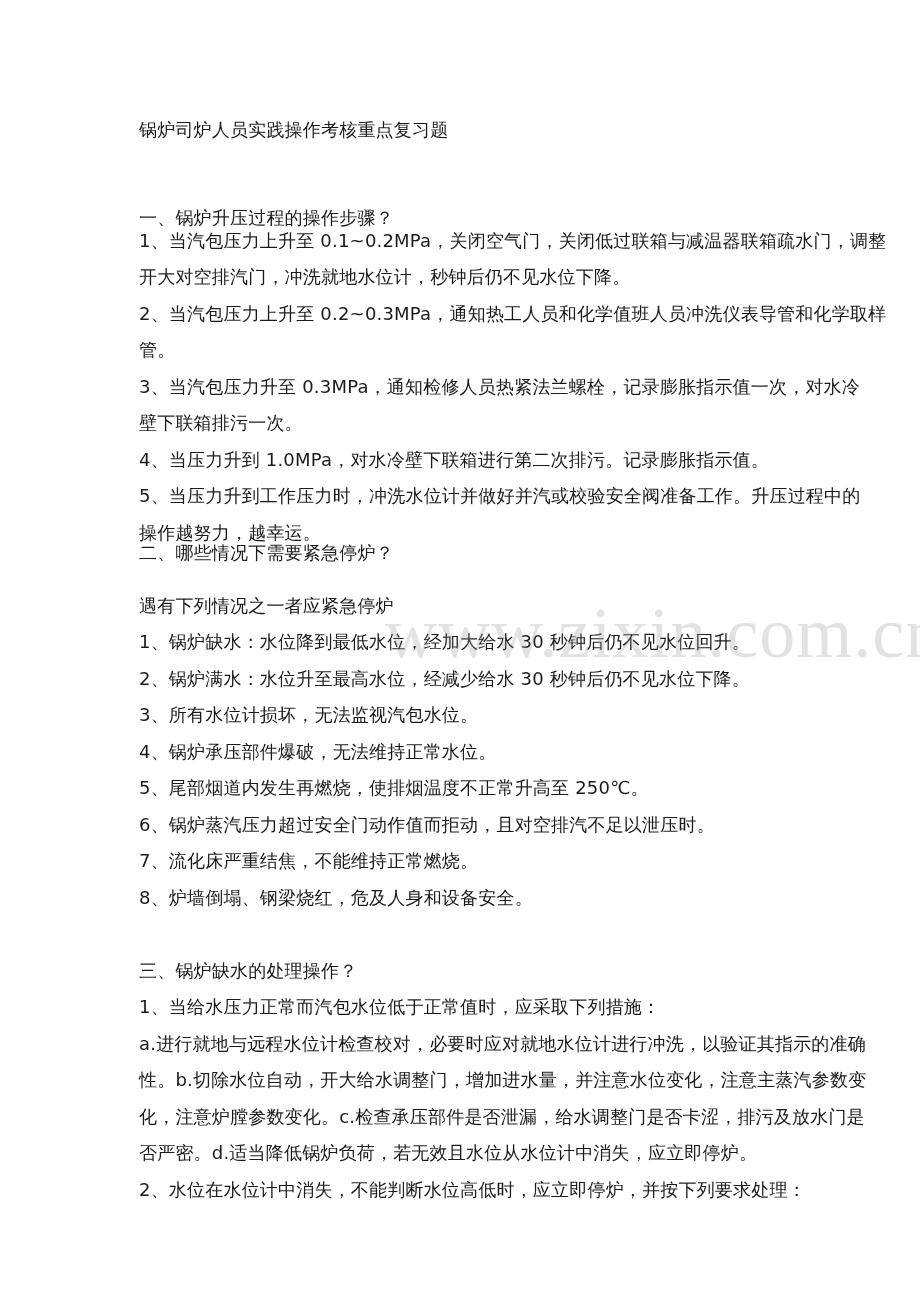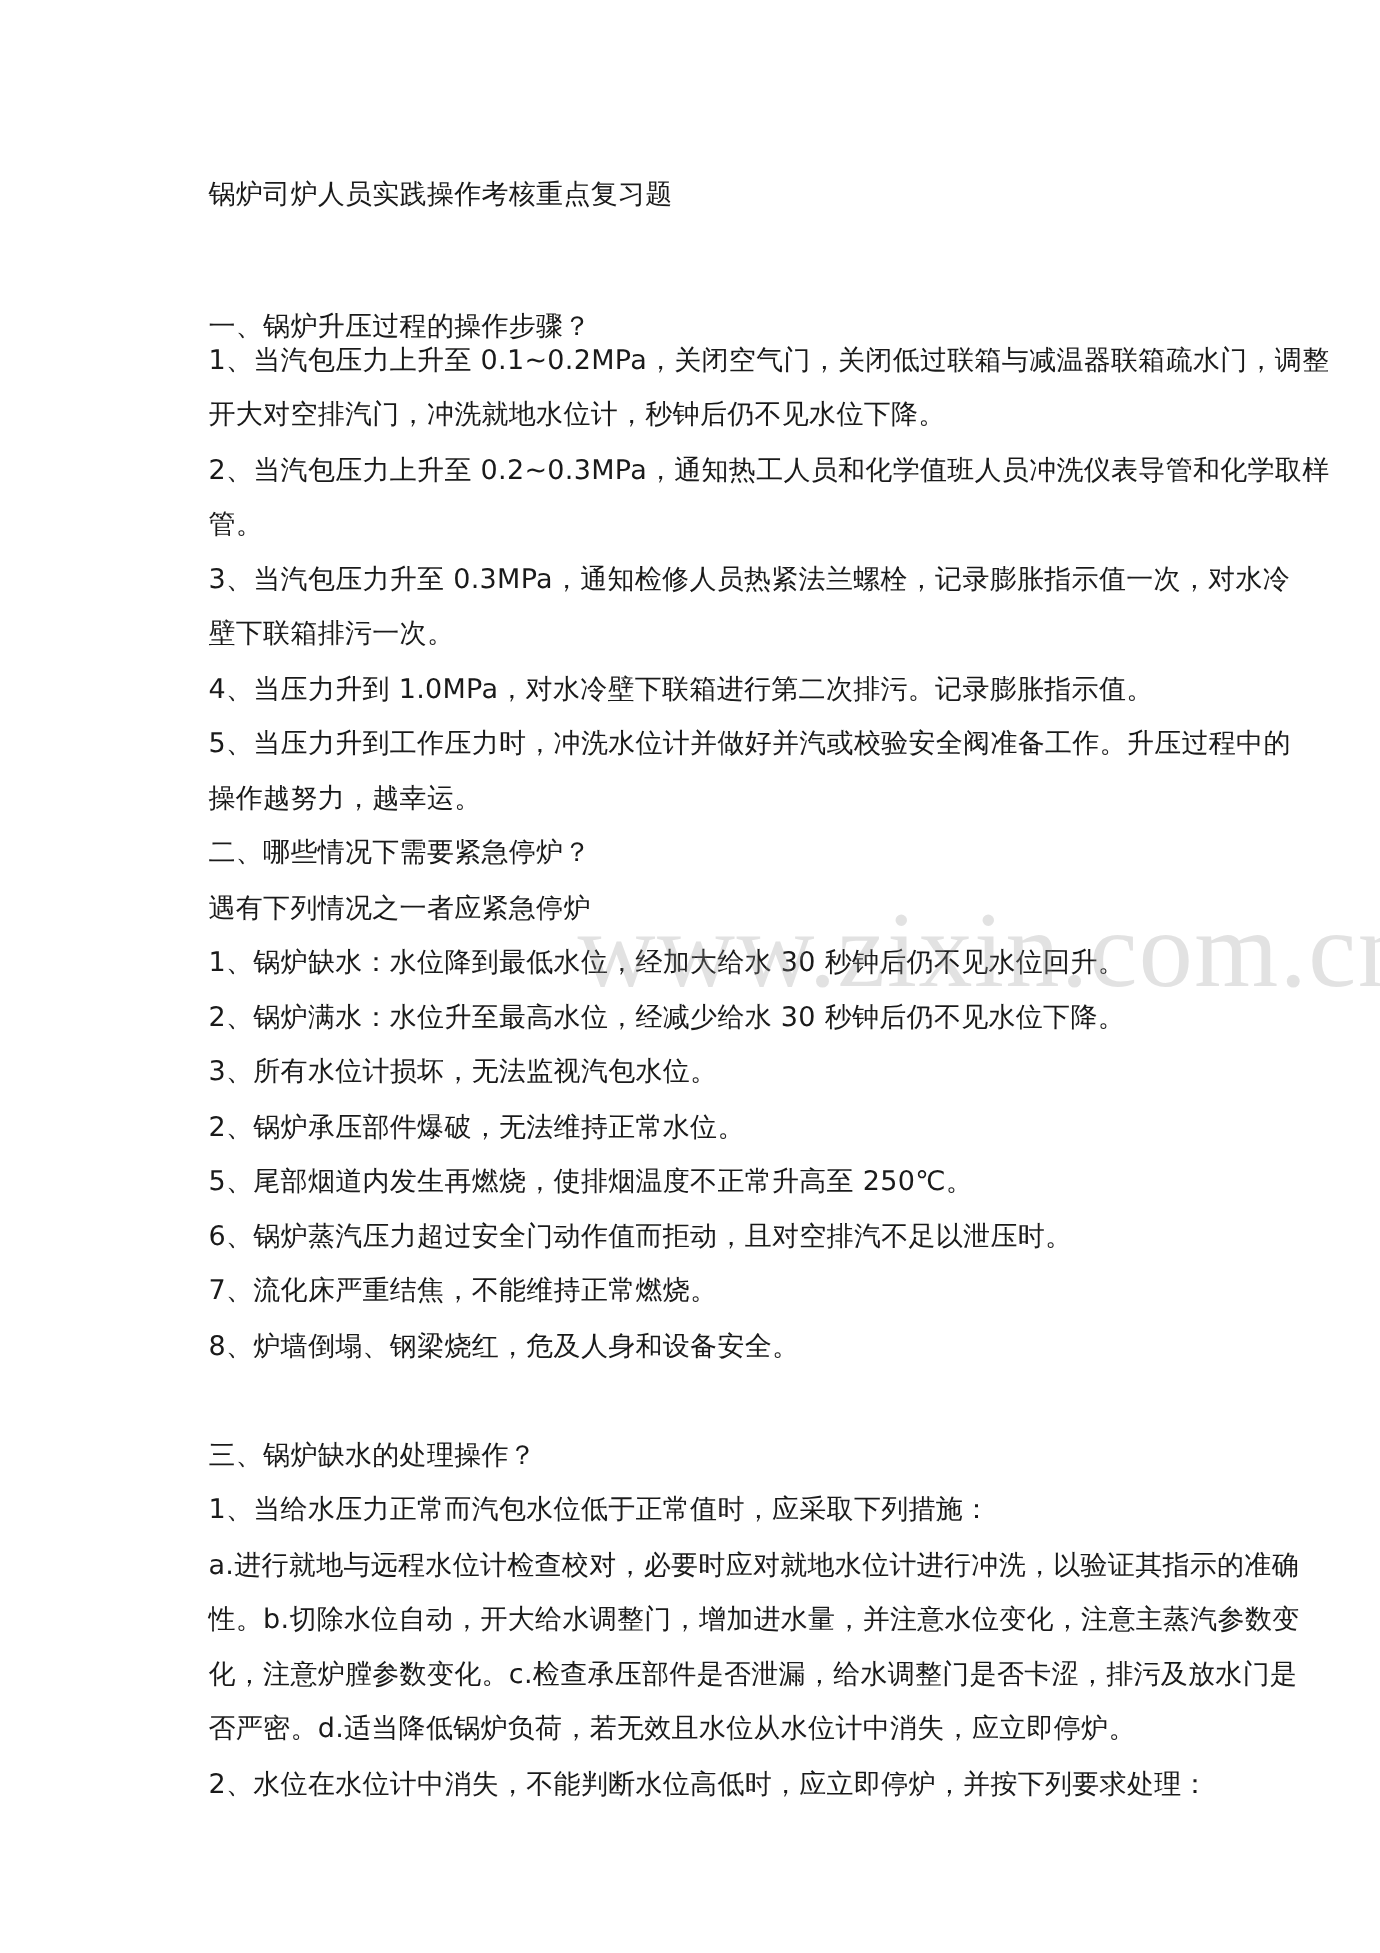--- a/index.html
+++ b/index.html
@@ -59,26 +59,26 @@
   <div class="line justify" style="top:231px">1、当汽包压力上升至  0.1~0.2MPa，关闭空气门，关闭低过联箱与减温器联箱疏水门，调整</div>
   <div class="line" style="top:267px">开大对空排汽门，冲洗就地水位计，秒钟后仍不见水位下降。</div>
   <div class="line justify" style="top:304px">2、当汽包压力上升至  0.2~0.3MPa，通知热工人员和化学值班人员冲洗仪表导管和化学取样</div>
   <div class="line" style="top:340px">管。</div>
   <div class="line justify" style="top:377px">3、当汽包压力升至  0.3MPa，通知检修人员热紧法兰螺栓，记录膨胀指示值一次，对水冷</div>
   <div class="line" style="top:413px">壁下联箱排污一次。</div>
   <div class="line" style="top:450px">4、当压力升到  1.0MPa，对水冷壁下联箱进行第二次排污。记录膨胀指示值。</div>
   <div class="line justify" style="top:486px">5、当压力升到工作压力时，冲洗水位计并做好并汽或校验安全阀准备工作。升压过程中的</div>
   <div class="line" style="top:523px">操作越努力，越幸运。</div>
 
-  <div class="line" style="top:559px">二、哪些情况下需要紧急停炉？</div>
+  <div class="line" style="top:543px">二、哪些情况下需要紧急停炉？</div>
   <div class="line" style="top:596px">遇有下列情况之一者应紧急停炉</div>
   <div class="line" style="top:632px">1、锅炉缺水：水位降到最低水位，经加大给水 30 秒钟后仍不见水位回升。</div>
   <div class="line" style="top:669px">2、锅炉满水：水位升至最高水位，经减少给水 30 秒钟后仍不见水位下降。</div>
   <div class="line" style="top:705px">3、所有水位计损坏，无法监视汽包水位。</div>
-  <div class="line" style="top:742px">2、锅炉承压部件爆破，无法维持正常水位。</div>
+  <div class="line" style="top:742px">4、锅炉承压部件爆破，无法维持正常水位。</div>
   <div class="line" style="top:778px">5、尾部烟道内发生再燃烧，使排烟温度不正常升高至 250℃。</div>
   <div class="line" style="top:815px">6、锅炉蒸汽压力超过安全门动作值而拒动，且对空排汽不足以泄压时。</div>
   <div class="line" style="top:851px">7、流化床严重结焦，不能维持正常燃烧。</div>
   <div class="line" style="top:888px">8、炉墙倒塌、钢梁烧红，危及人身和设备安全。</div>
 
   <div class="line" style="top:961px">三、锅炉缺水的处理操作？</div>
   <div class="line" style="top:997px">1、当给水压力正常而汽包水位低于正常值时，应采取下列措施：</div>
   <div class="line justify" style="top:1070px">性。b.切除水位自动，开大给水调整门，增加进水量，并注意水位变化，注意主蒸汽参数变</div>
   <div class="line justify" style="top:1034px">a.进行就地与远程水位计检查校对，必要时应对就地水位计进行冲洗，以验证其指示的准确</div>
   <div class="line justify" style="top:1107px">化，注意炉膛参数变化。c.检查承压部件是否泄漏，给水调整门是否卡涩，排污及放水门是</div>

